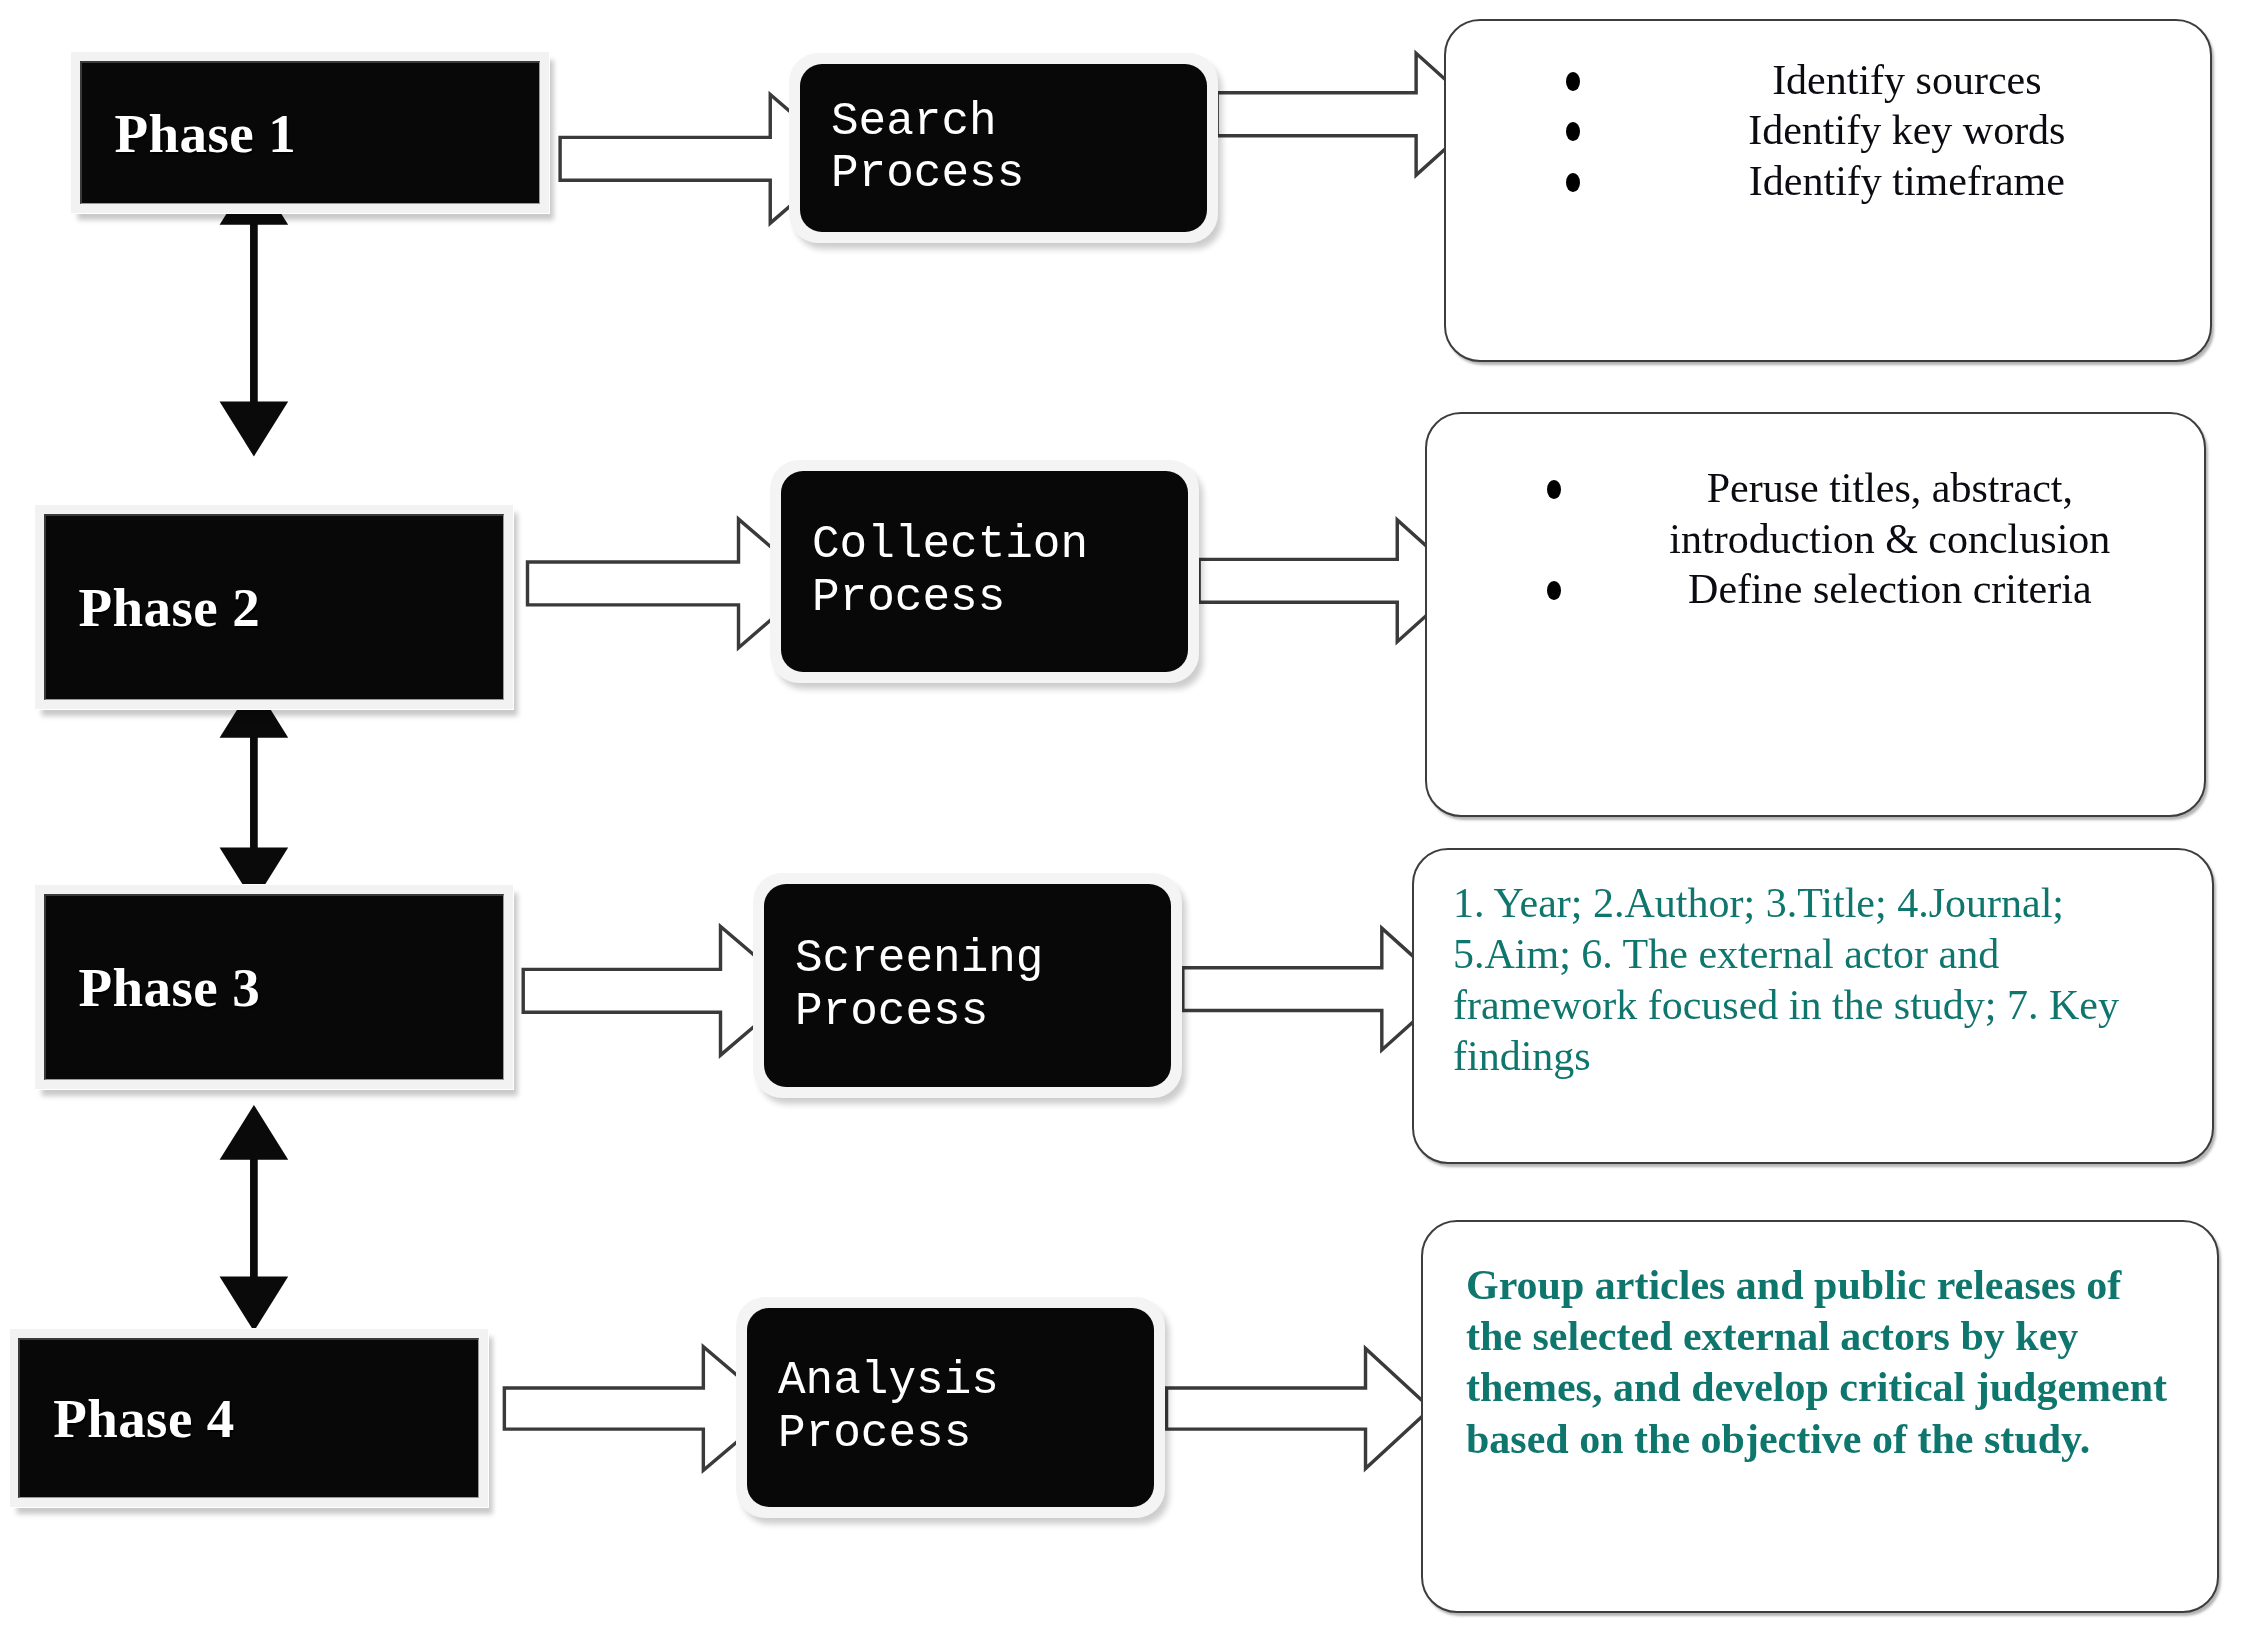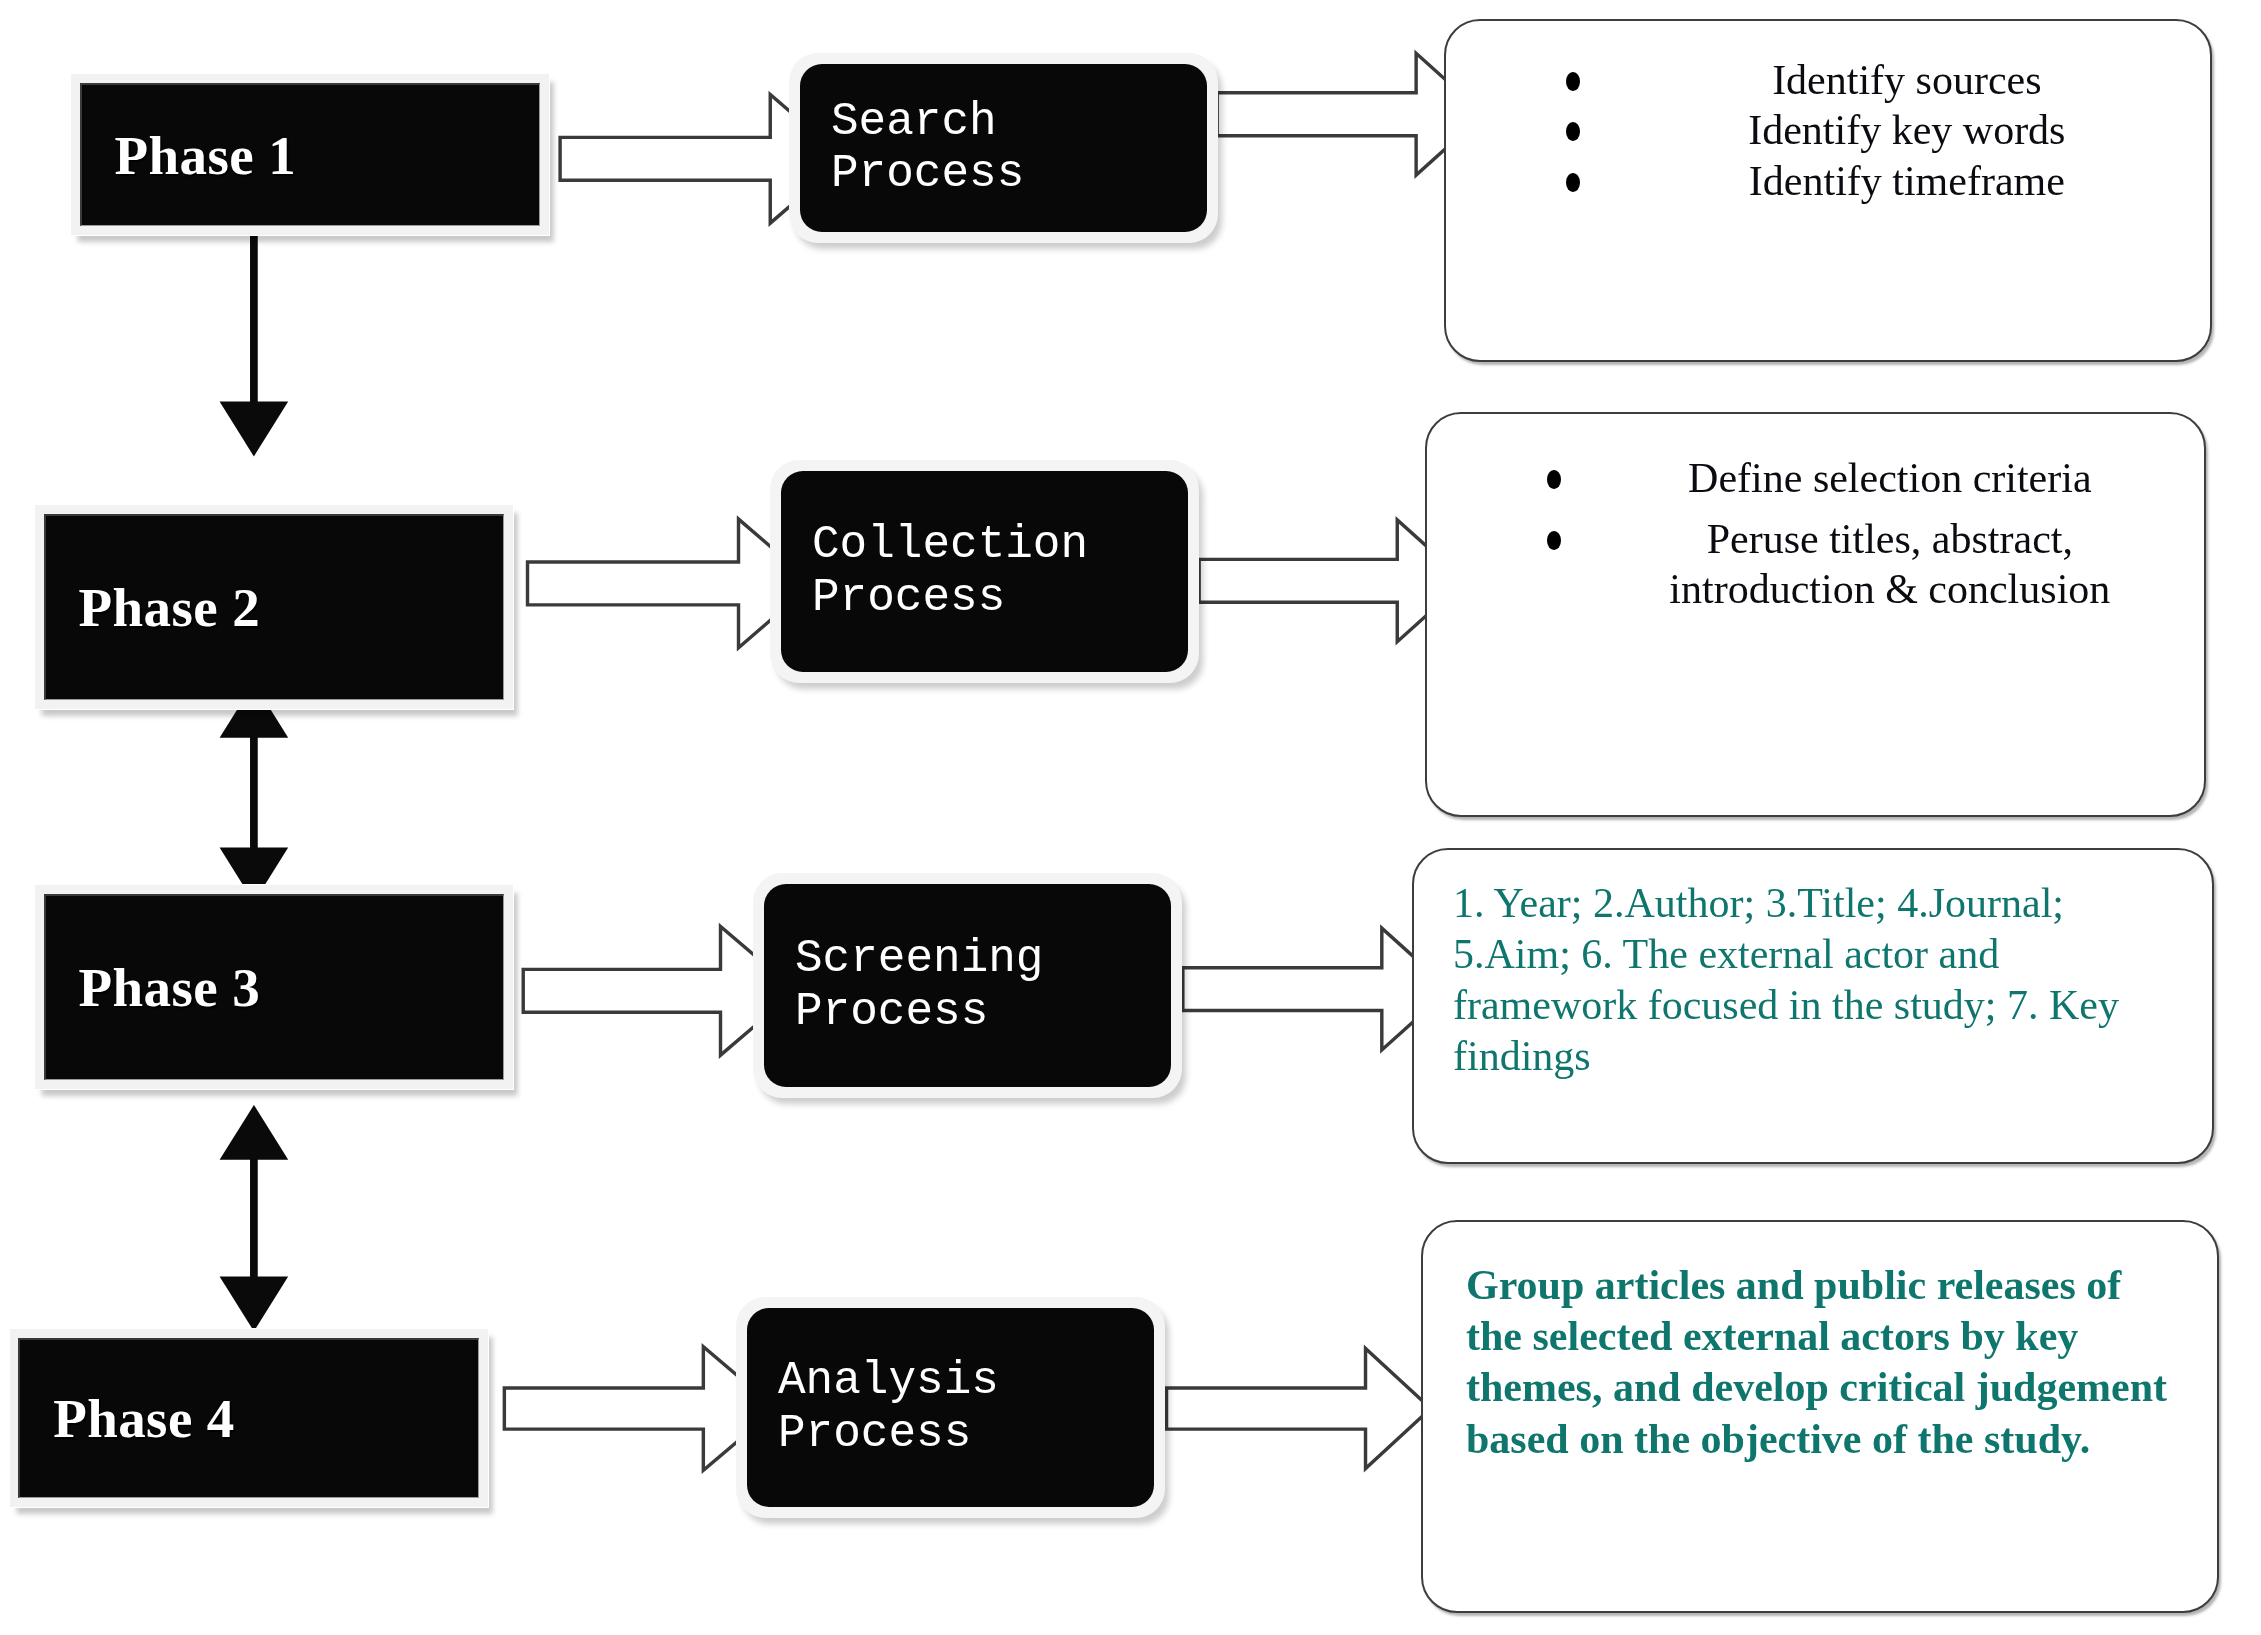--- a/index.html
+++ b/index.html
@@ -178,21 +178,21 @@
       <polygon class="dbl-arrow-head" points="296,1052 336,988 256,988"></polygon>
     </g>
 
     <g>
       <line class="dbl-arrow-line" x1="296" y1="1330" x2="296" y2="1510"></line>
       <polygon class="dbl-arrow-head" points="296,1288 336,1352 256,1352"></polygon>
       <polygon class="dbl-arrow-head" points="296,1552 336,1488 256,1488"></polygon>
     </g>
   </svg>
 
-  <div class="phase-box" style="left:70px; top:73px; width:480px; height:163px;">
+  <div class="phase-box" style="left:70px; top:51px; width:480px; height:163px;">
     <div class="phase-core">
       <span class="phase-label">Phase 1</span>
     </div>
   </div>
 
   <div class="proc-box" style="left:789px; top:53px; width:429px; height:190px;">
     <div class="proc-core">
       <span class="proc-line">Search</span>
       <span class="proc-line">Process</span>
     </div>
@@ -226,27 +226,27 @@
   <div class="proc-box" style="left:770px; top:460px; width:429px; height:223px;">
     <div class="proc-core">
       <span class="proc-line">Collection</span>
       <span class="proc-line">Process</span>
     </div>
   </div>
 
   <div class="panel" style="left:1425px; top:412px; width:781px; height:405px;">
     <div class="panel-inner" style="padding:0 48px 0 120px; justify-content:flex-start; padding-top:39px;">
       <ul class="bullet-list">
+        <li class="bullet-item" style="margin-top:10.3px;">
+          <span class="bullet-dot"></span>
+          <span class="bullet-text">Peruse titles, abstract, introduction &amp; conclusion</span>
+        </li>
         <li class="bullet-item">
           <span class="bullet-dot"></span>
           <span class="bullet-text">Define selection criteria</span>
-        </li>
-        <li class="bullet-item" style="margin-top:10.3px;">
-          <span class="bullet-dot"></span>
-          <span class="bullet-text">Peruse titles, abstract, introduction &amp; conclusion</span>
         </li>
       </ul>
     </div>
   </div>
 
   <div class="phase-box" style="left:34px; top:884px; width:480px; height:206px;">
     <div class="phase-core">
       <span class="phase-label">Phase 3</span>
     </div>
   </div>

